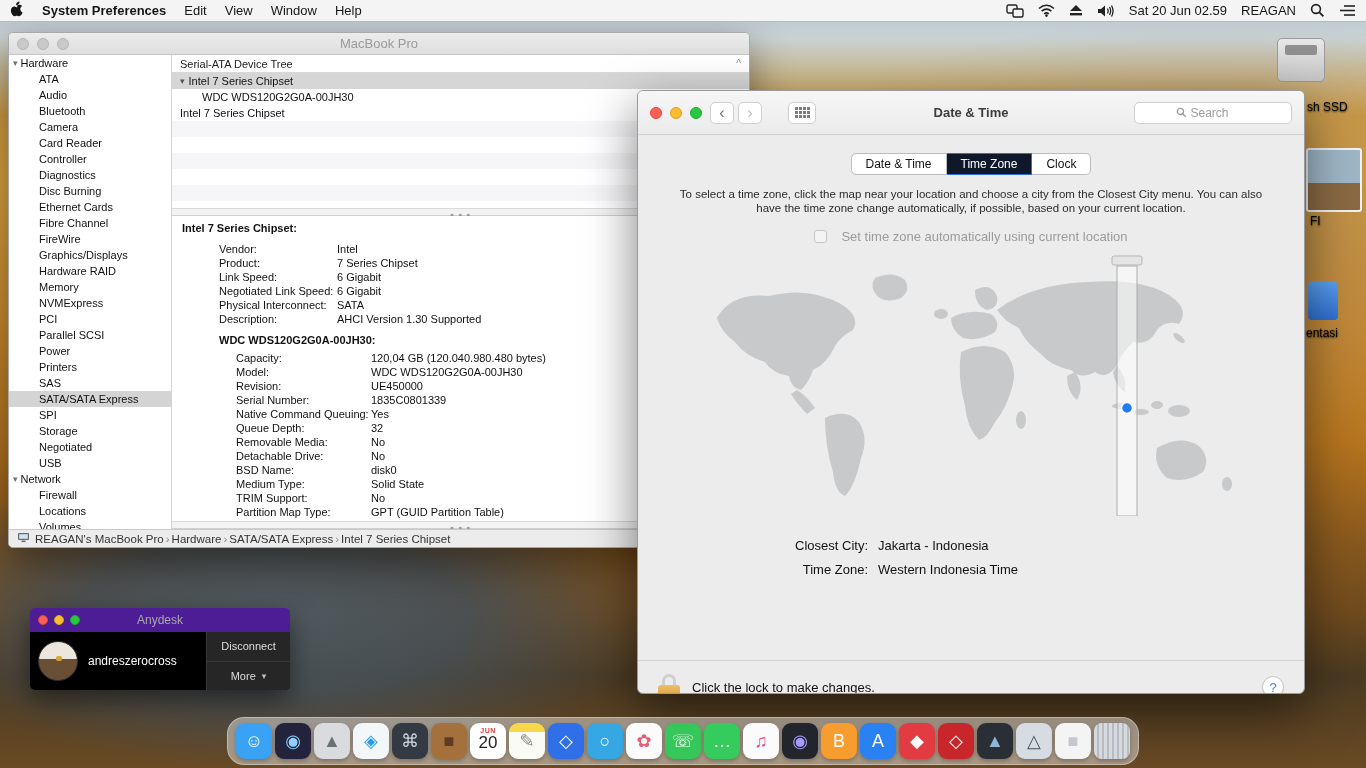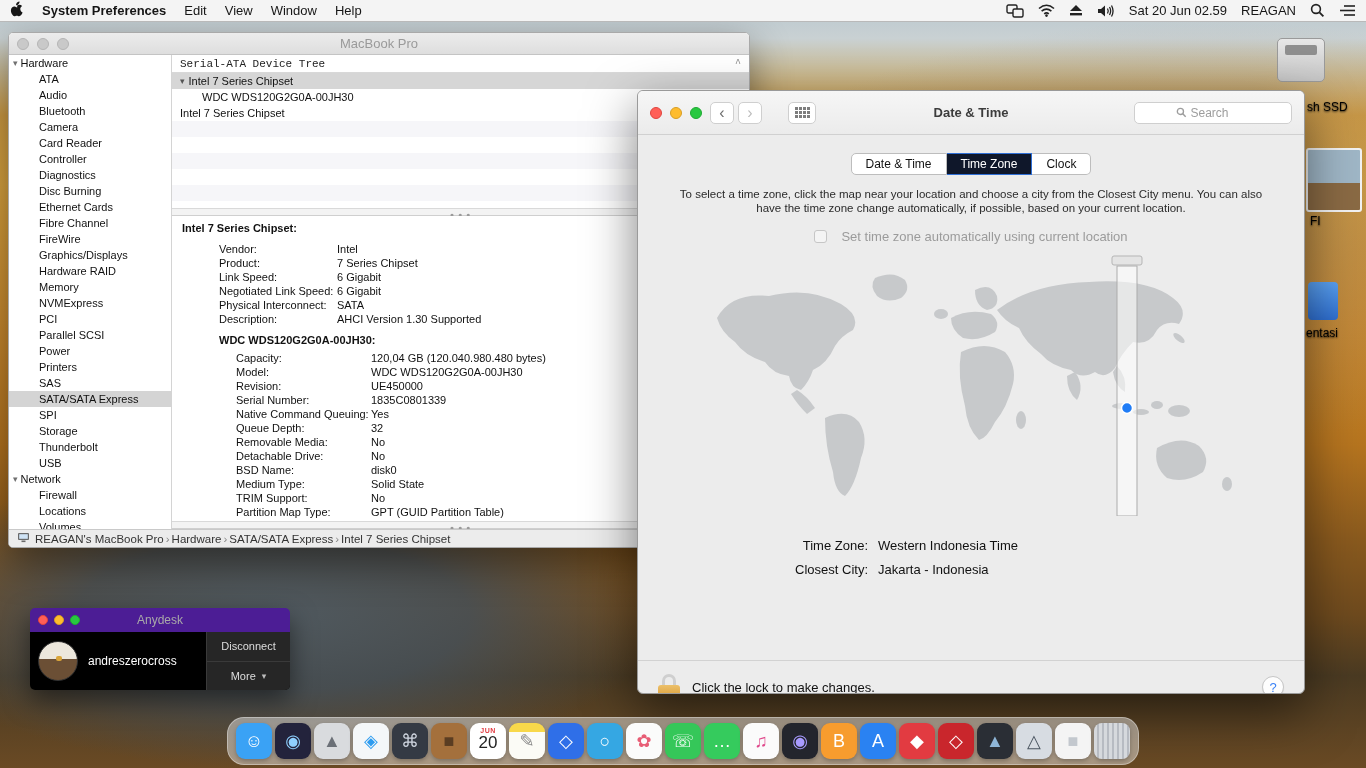--- a/index.html
+++ b/index.html
@@ -48,21 +48,21 @@
   .si-sidebar { width:163px; border-right:1px solid #d4d4d4; overflow:hidden; font-size:11px; color:#111; background:#fff; }
   .sb-head { display:flex; align-items:center; gap:3px; height:16px; padding-left:4px; font-size:11px; }
   .sb-head .tri { font-size:9px; color:#707070; }
   .sb-item { height:16px; line-height:16px; padding-left:30px; white-space:nowrap; }
   .sb-item.sel { background:#d4d4d4; }
   .si-main { flex:1; position:relative; }
   .tree-panel { position:absolute; top:0; left:0; right:0; height:153px;
     background:repeating-linear-gradient(180deg,#fff 0 16px,#f6f6f9 16px 32px);
     background-position:0 18px; overflow:hidden; }
   .tree-header { height:18px; background:#fff; border-bottom:1px solid #d8d8d8; font-size:11px; color:#222;
-    display:flex; align-items:center; padding:0 8px;font-family:Liberation Mono, monospace; }
+    display:flex; align-items:center; padding:0 8px; }
   .tree-header .sort { margin-left:auto; color:#888; font-size:10px; }
   .tree-row { height:16px; line-height:16px; font-size:11px; color:#111; display:flex; align-items:center; gap:4px; background:#fff; }
   .tree-row.sel { background:#d6d6d6; }
   .tree-row .tri2 { font-size:9px; color:#555; }
   .splitter { position:absolute; left:0; right:0; height:8px; background:#f3f3f3; border-top:1px solid #d9d9d9; border-bottom:1px solid #cfcfcf; }
   .splitter .dots { position:absolute; left:50%; top:2px; transform:translateX(-50%); color:#9a9a9a; font-size:7px; letter-spacing:1px; }
   .sp1 { top:153px; } .sp2 { bottom:0; }
   .detail-panel { position:absolute; top:161px; bottom:8px; left:0; right:0; overflow:hidden; background:#fff; padding:6px 0 0 10px; font-size:11px; color:#111; }
   .d-title { font-weight:bold; margin-bottom:8px; }
   .f-row { line-height:14px; display:flex; }
@@ -258,21 +258,21 @@
         <div class="sb-item">Memory</div>
         <div class="sb-item">NVMExpress</div>
         <div class="sb-item">PCI</div>
         <div class="sb-item">Parallel SCSI</div>
         <div class="sb-item">Power</div>
         <div class="sb-item">Printers</div>
         <div class="sb-item">SAS</div>
         <div class="sb-item sel">SATA/SATA Express</div>
         <div class="sb-item">SPI</div>
         <div class="sb-item">Storage</div>
-        <div class="sb-item">Thunderbolt</div>
+        <div class="sb-item">Negotiated</div>
         <div class="sb-item">USB</div>
         <div class="sb-head">
           <span class="tri">▾</span>
           <span>Network</span>
         </div>
         <div class="sb-item">Firewall</div>
         <div class="sb-item">Locations</div>
         <div class="sb-item">Volumes</div>
       </div>
     <div class="si-main">
@@ -502,26 +502,26 @@
           <path d="M478,194 q24,-14 42,-2 q12,12 4,26 q-18,12 -36,6 q-14,-12 -10,-30 z"></path>
           <ellipse cx="548" cy="230" rx="5" ry="7"></ellipse>
         </g>
         <rect x="438" y="12" width="20" height="250" fill="rgba(255,255,255,0.55)" stroke="#ababab" stroke-width="1"></rect>
         <rect x="433" y="2" width="30" height="9" rx="2" fill="#e4e4e4" stroke="#b5b5b5"></rect>
         <circle cx="448" cy="154" r="5.5" fill="#1f7cf6" stroke="#ffffff" stroke-width="1.5"></circle>
       </svg>
     </div>
     <div class="tz-rows">
       <div class="tz-row">
+        <span class="tz-label">Closest City:</span>
+        <span class="tz-value">Jakarta - Indonesia</span>
+      </div>
+      <div class="tz-row">
         <span class="tz-label">Time Zone:</span>
         <span class="tz-value">Western Indonesia Time</span>
-      </div>
-      <div class="tz-row">
-        <span class="tz-label">Closest City:</span>
-        <span class="tz-value">Jakarta - Indonesia</span>
       </div>
     </div>
     <div class="dt-divider"></div>
     <div class="dt-bottom">
       <div class="lock">
           <span class="shackle"></span>
           <span class="body"></span>
         </div>
       <span class="lock-text">Click the lock to make changes.</span>
       <div class="help-btn">

